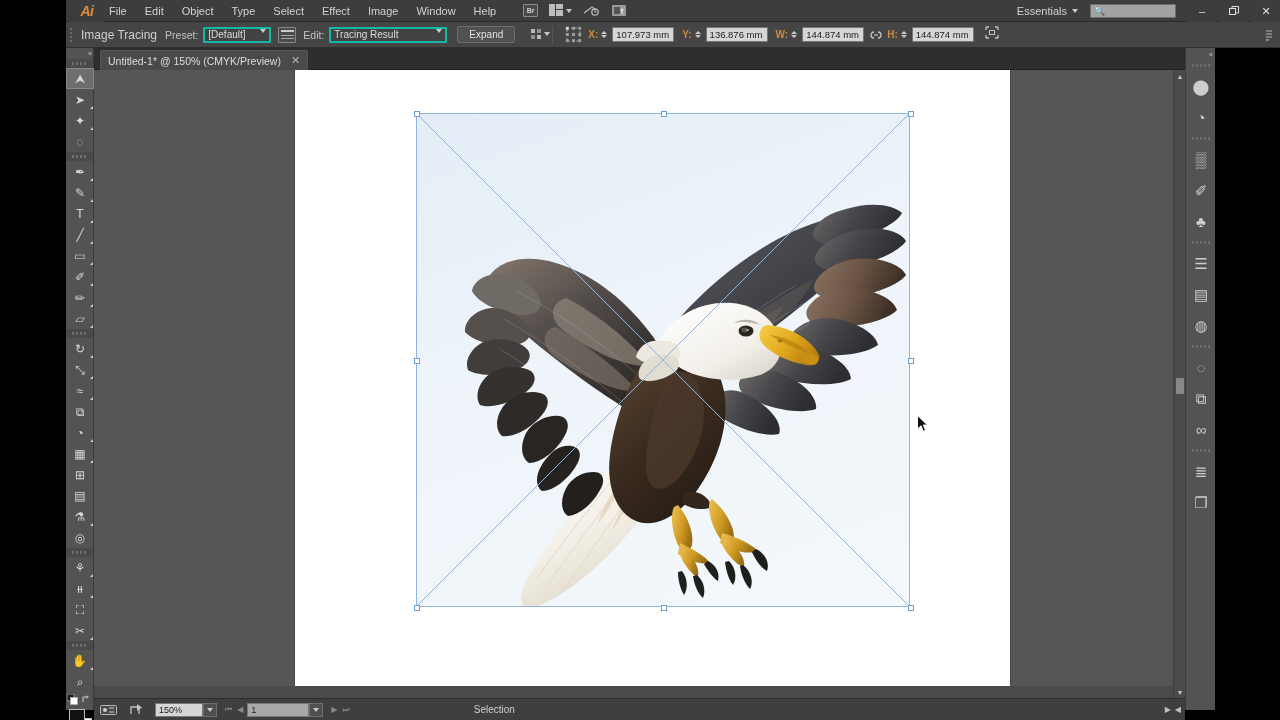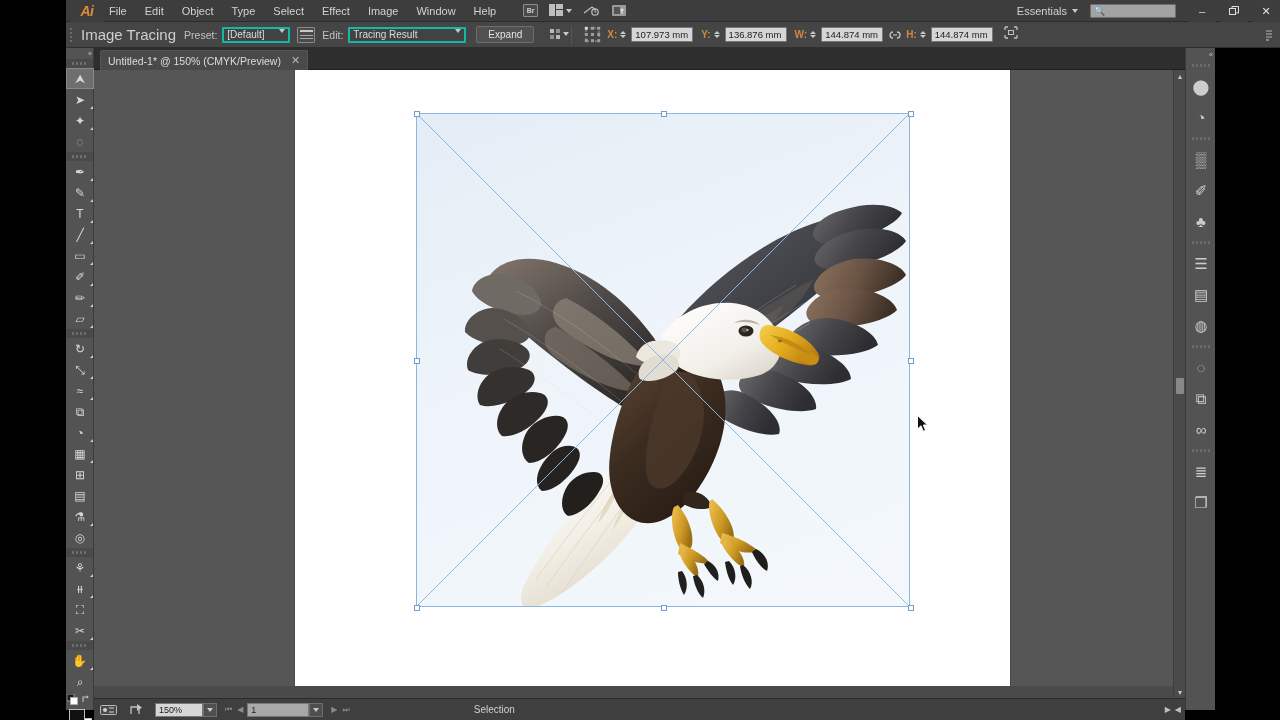--- a/index.html
+++ b/index.html
@@ -75,21 +75,21 @@
     position: absolute; left: 66px; top: 22px; width: 1214px; height: 26px;
     background: #454545;
     border-bottom: 1px solid #2e2e2e;
     display: flex; align-items: center;
   }
   .cb-grip {
     width: 7px; height: 26px; display:flex; flex-direction:column; justify-content:center;
     align-items:center; gap:2px; padding-left:2px;
   }
   .cb-grip i { display:block; width:2px; height:2px; background:#7a7a7a; border-radius:50%; }
-  .cb-label { color: #cfcfcf; font-size: 15px; margin: 0 8px; white-space: nowrap; }
+  .cb-label { color: #cfcfcf; font-size: 12px; margin: 0 8px; white-space: nowrap; }
   .cb-lbl-sm { color: #c2c2c2; font-size: 10.5px; margin-right: 5px; white-space: nowrap; }
   .cb-sep { width:1px; height:18px; background:#343434; border-right:1px solid #565656; margin:0 6px; }
   .cb-select {
     height: 16px; background: #424242; border: 2px solid #14b8a6; border-radius: 1px;
     display: flex; justify-content: space-between;
     color: #dcdcdc; font-size: 10px; padding: 0 3px;
   }
   .cb-select .cs-txt { padding-right: 6px; }
   .cb-select .cs-arrow {
     width:0;height:0;border-left:3px solid transparent;border-right:3px solid transparent;

